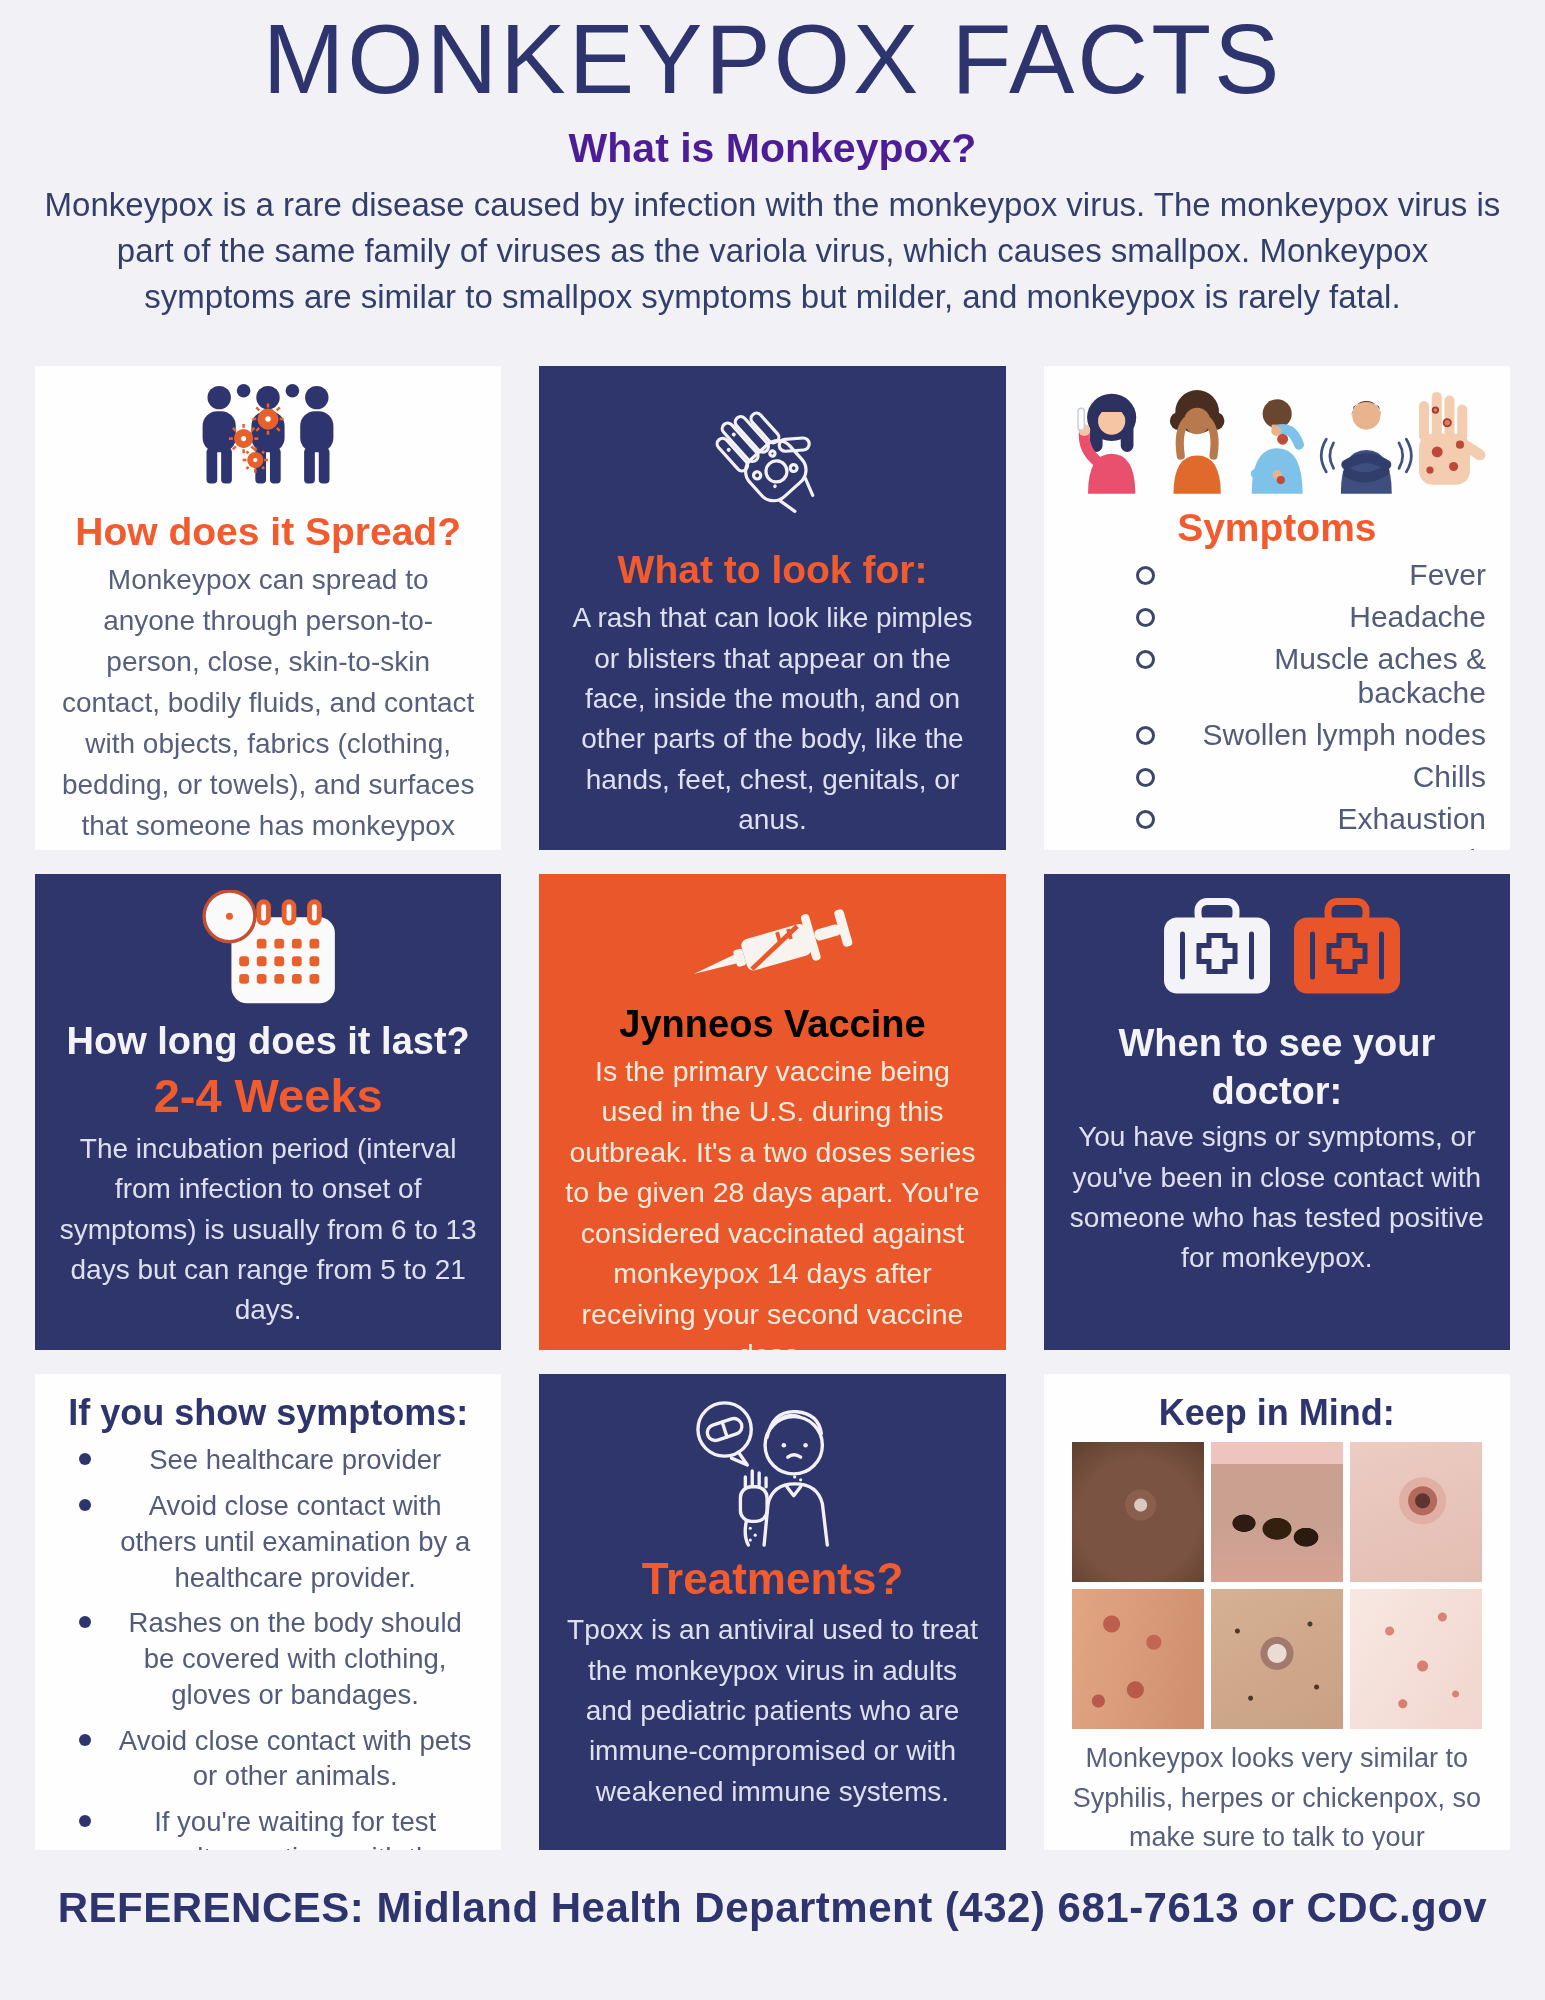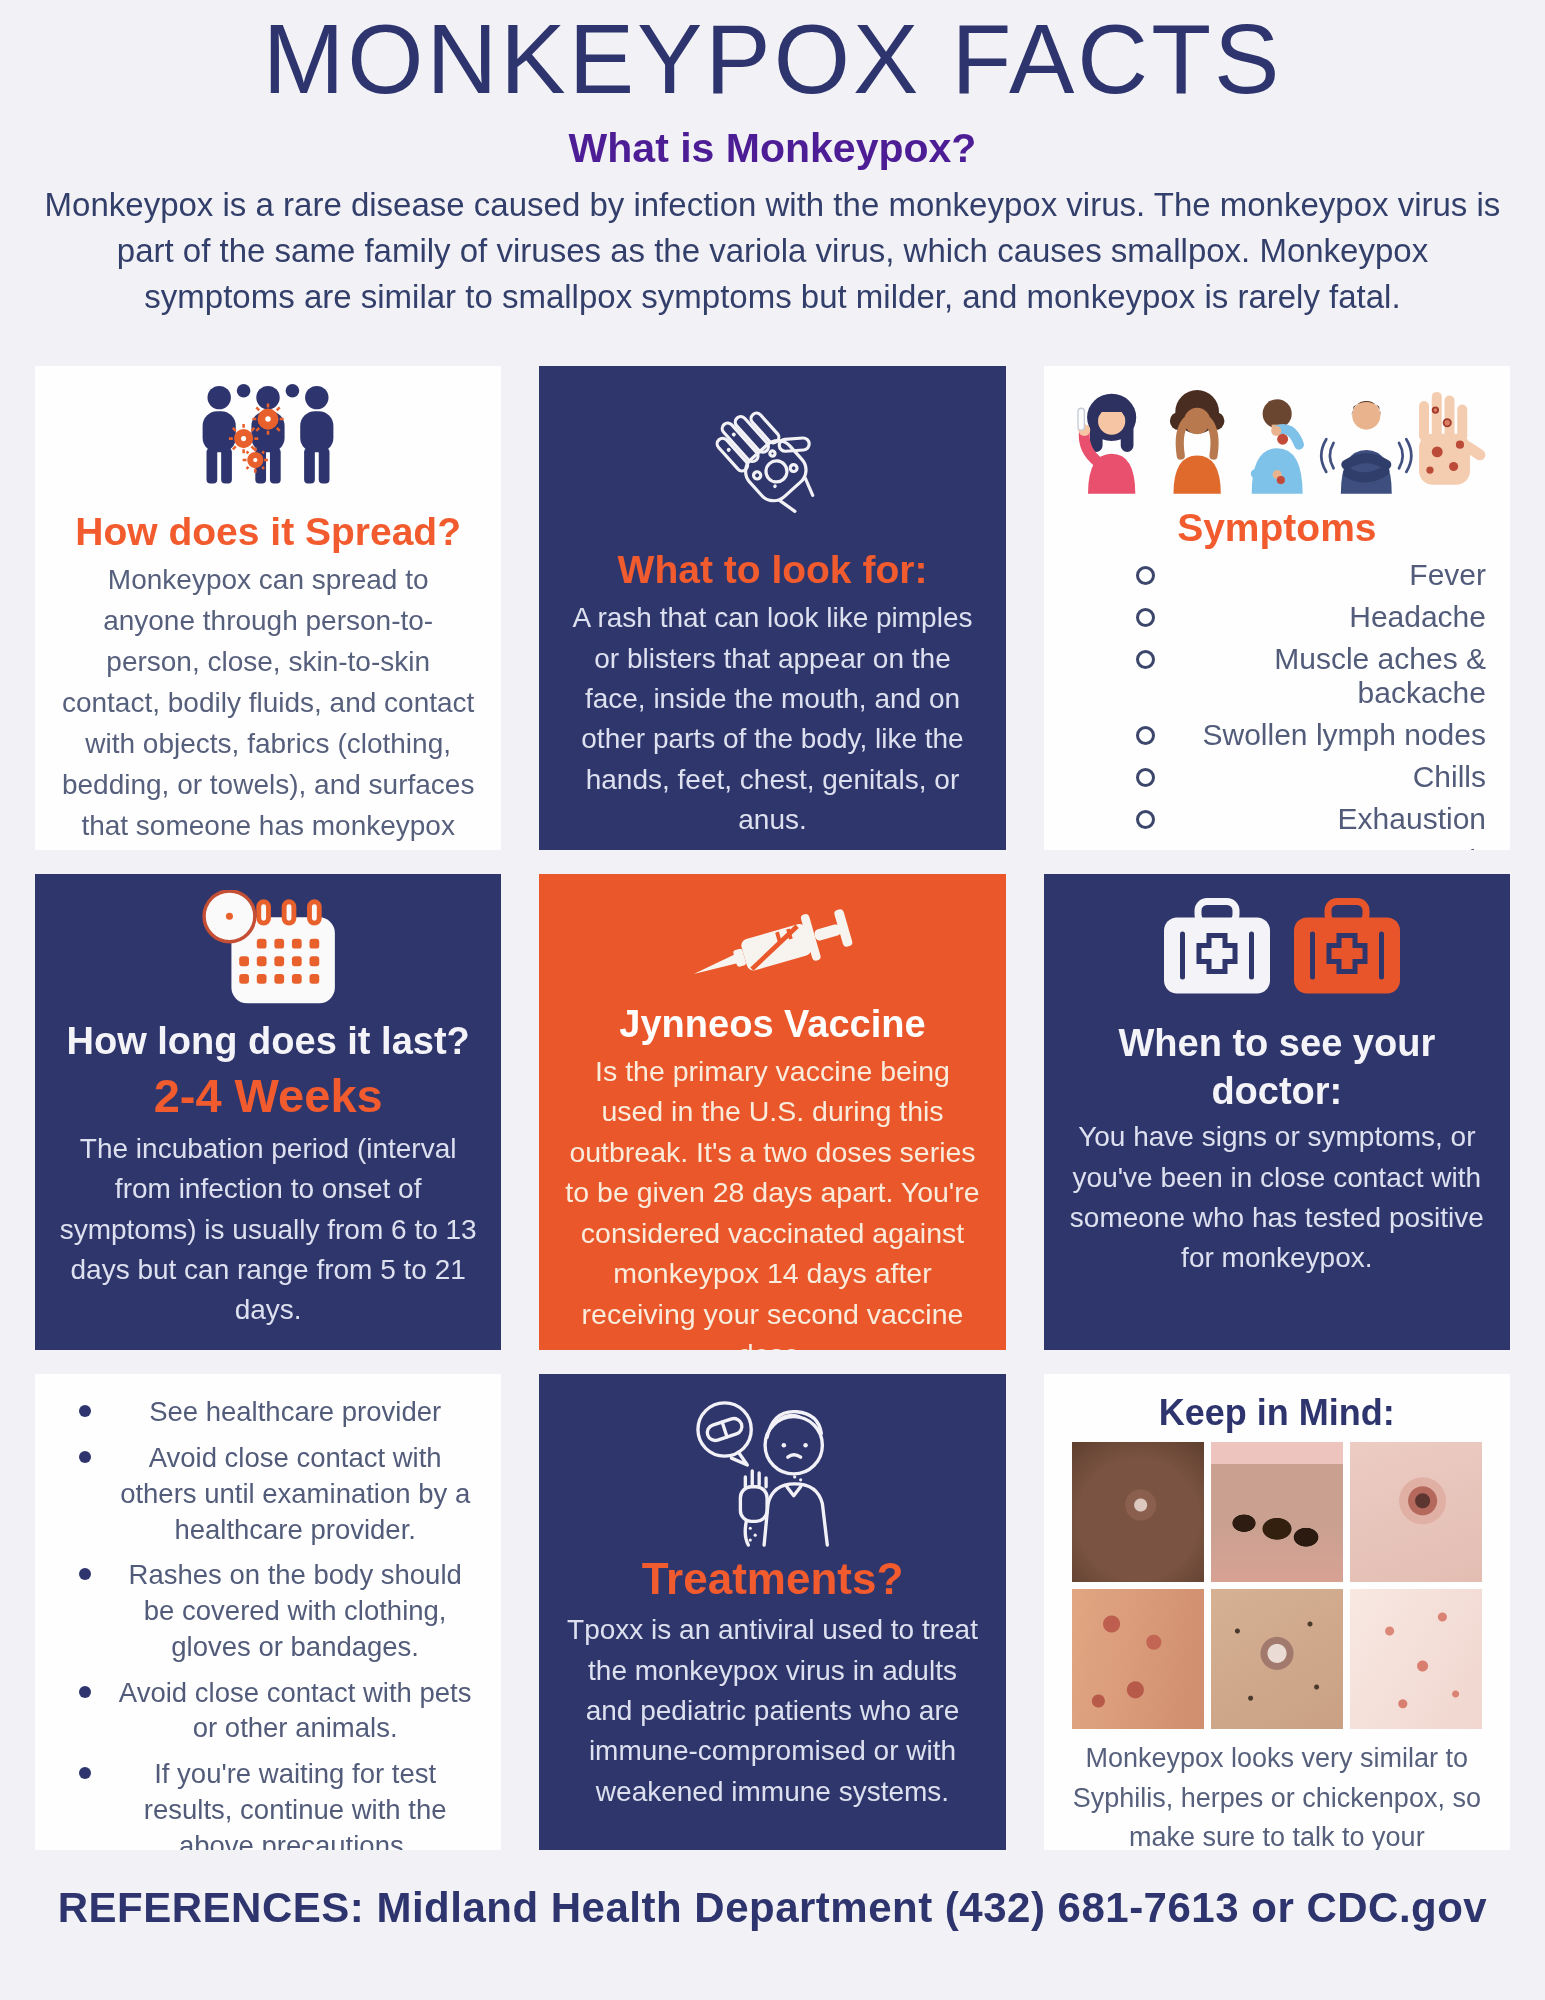--- a/index.html
+++ b/index.html
@@ -326,21 +326,21 @@
           <rect x="60" y="44" width="70" height="34" rx="7"></rect>
           <path d="M64,76 L122,46" stroke="#e9572b" stroke-width="5" fill="none"></path>
           <rect x="98" y="46" width="4" height="11" fill="#e9572b"></rect>
           <rect x="110" y="46" width="4" height="11" fill="#e9572b"></rect>
           <rect x="128" y="36" width="9" height="50" rx="4"></rect>
           <rect x="137" y="55" width="28" height="12" rx="5"></rect>
           <rect x="163" y="41" width="10" height="40" rx="4"></rect>
         </g>
       </svg>
     </div>
-    <div class="title-white" style="color:#ffffff">Jynneos Vaccine</div>
+    <div class="title-white" style="color:#000000">Jynneos Vaccine</div>
     <div class="body-on-orange">Is the primary vaccine being used in the U.S. during this outbreak. It's a two doses series to be given 28 days apart. You're considered vaccinated against monkeypox 14 days after receiving your second vaccine dose.</div>
   </div>
 
   <div class="card navy">
     <div class="icon-box" style="gap:18px">
       <svg width="250" height="112" viewBox="0 0 250 105">
         <g>
           <rect x="46" y="8" width="38" height="22" rx="9" fill="none" stroke="#f4f3f7" stroke-width="7"></rect>
           <rect x="12" y="24" width="106" height="76" rx="13" fill="#f4f3f7"></rect>
           <rect x="28" y="38" width="5" height="48" rx="2.5" fill="#2f366c"></rect>
@@ -354,20 +354,21 @@
           <rect x="97" y="38" width="5" height="48" rx="2.5" fill="#2f366c"></rect>
           <path d="M57,42 h16 v10 h10 v16 h-10 v10 h-16 v-10 h-10 v-16 h10 z" fill="none" stroke="#2f366c" stroke-width="5"></path>
         </g>
       </svg>
     </div>
     <div class="title-white" style="margin-top:18px">When to see your doctor:</div>
     <div class="body-on-navy">You have signs or symptoms, or you've been in close contact with someone who has tested positive for monkeypox.</div>
   </div>
 
   <div class="card white">
+    <div class="title-navy">If you show symptoms:</div>
     <ul class="precautions-list">
       <li>See healthcare provider</li>
       <li>Avoid close contact with others until examination by a healthcare provider.</li>
       <li>Rashes on the body should be covered with clothing, gloves or bandages.</li>
       <li>Avoid close contact with pets or other animals.</li>
       <li>If you're waiting for test results, continue with the above precautions.</li>
     </ul>
   </div>
 
   <div class="card navy">

